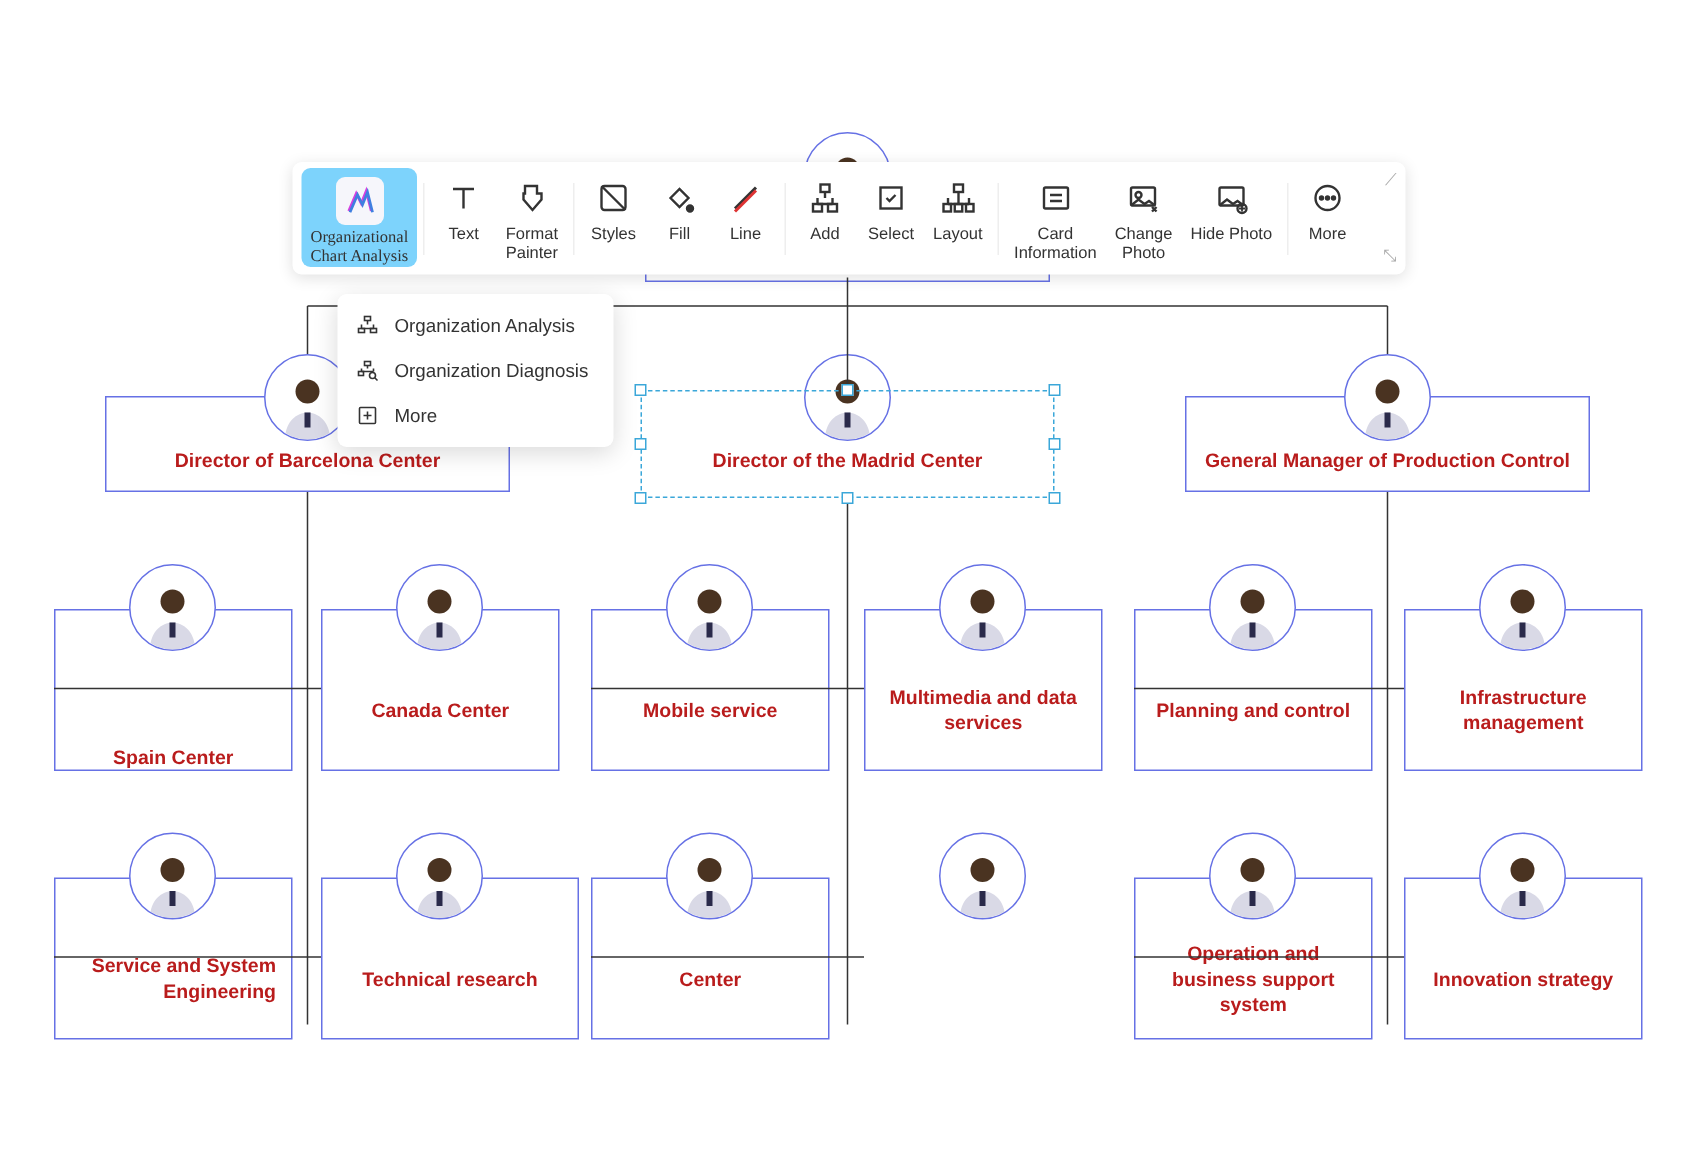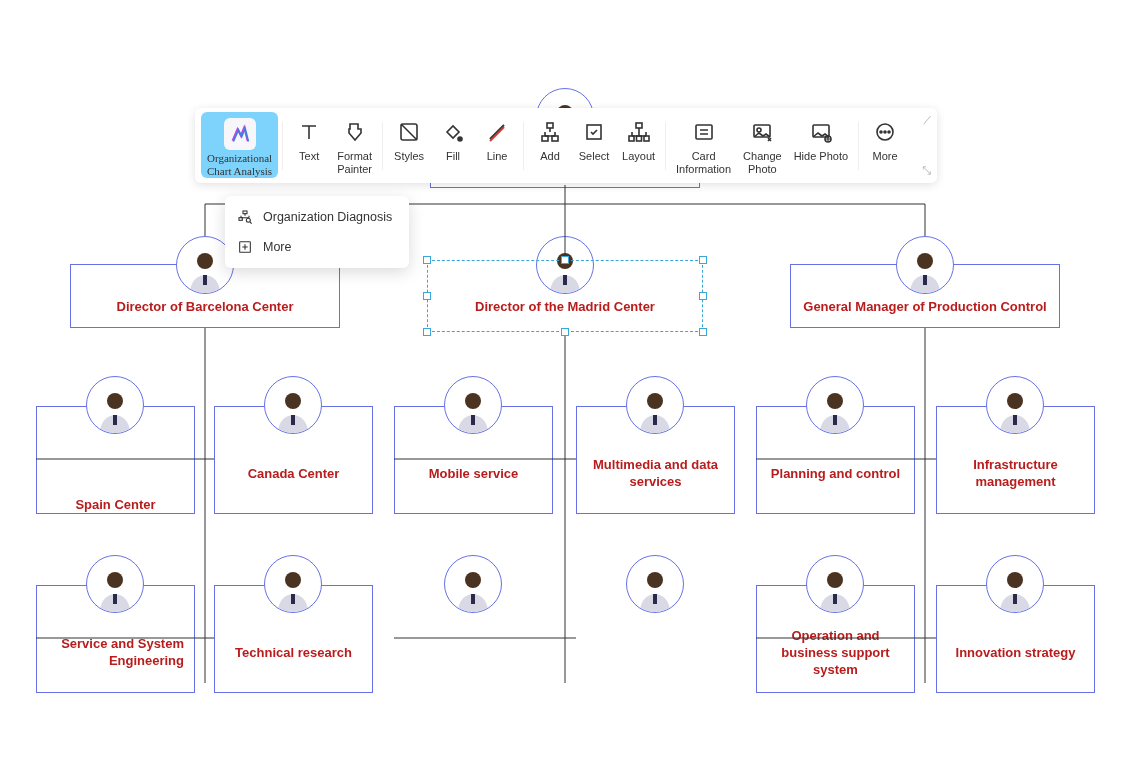--- a/index.html
+++ b/index.html
@@ -289,31 +289,34 @@
     <span class="label">Service and System Engineering</span>
   </div>
   <div class="avatar" style="left:86px;top:555px;">
     <svg viewBox="0 0 46 46">
         <circle cx="23" cy="14" r="8" fill="#4a3321"></circle>
         <path d="M8 46c0-12 8-18 15-18s15 6 15 18" fill="#d9d9e6"></path>
         <rect x="21" y="28" width="4" height="10" fill="#2a2a4a"></rect>
       </svg>
   </div>
 
-  <div class="node" style="left:214px;top:585px;width:159px;height:108px;padding-top:26px;">
+  <div class="node" style="left:214px;top:585px;width:172px;height:108px;padding-top:26px;">
     <span class="label">Technical research</span>
   </div>
   <div class="avatar" style="left:264px;top:555px;">
     <svg viewBox="0 0 46 46">
         <circle cx="23" cy="14" r="8" fill="#4a3321"></circle>
         <path d="M8 46c0-12 8-18 15-18s15 6 15 18" fill="#d9d9e6"></path>
         <rect x="21" y="28" width="4" height="10" fill="#2a2a4a"></rect>
       </svg>
   </div>
 
+  <div class="node" style="left:394px;top:585px;width:159px;height:108px;padding-top:26px;">
+    <span class="label">Center</span>
+  </div>
   <div class="avatar" style="left:444px;top:555px;">
     <svg viewBox="0 0 46 46">
         <circle cx="23" cy="14" r="8" fill="#4a3321"></circle>
         <path d="M8 46c0-12 8-18 15-18s15 6 15 18" fill="#d9d9e6"></path>
         <rect x="21" y="28" width="4" height="10" fill="#2a2a4a"></rect>
       </svg>
   </div>
 
   <div class="avatar" style="left:626px;top:555px;">
     <svg viewBox="0 0 46 46">
@@ -475,20 +478,29 @@
             <circle cx="16" cy="12" r="1" fill="#333"></circle>
           </svg>
         </div>
       <span class="t-label">More</span>
     </div>
     <span class="pin-icon">⟋</span>
     <span class="drag-icon">⤡</span>
   </div>
 
   <div class="dropdown">
+    <div class="dd-item">
+      <svg class="dd-icon" viewBox="0 0 24 24" stroke="#333" stroke-width="1.6" fill="none">
+          <rect x="9" y="3" width="6" height="4"></rect>
+          <path d="M12 7v4M6 15h12M6 11v4M18 11v4"></path>
+          <rect x="3" y="15" width="6" height="4"></rect>
+          <rect x="15" y="15" width="6" height="4"></rect>
+        </svg>
+      <span>Organization Analysis</span>
+    </div>
     <div class="dd-item">
       <svg class="dd-icon" viewBox="0 0 24 24" stroke="#333" stroke-width="1.6" fill="none">
           <rect x="9" y="3" width="6" height="4"></rect>
           <path d="M12 7v3M6 13h12M6 10v3M18 10v3"></path>
           <rect x="3" y="13" width="5" height="4"></rect>
           <circle cx="17" cy="17" r="3"></circle>
           <path d="M19.5 19.5L22 22"></path>
         </svg>
       <span>Organization Diagnosis</span>
     </div>

